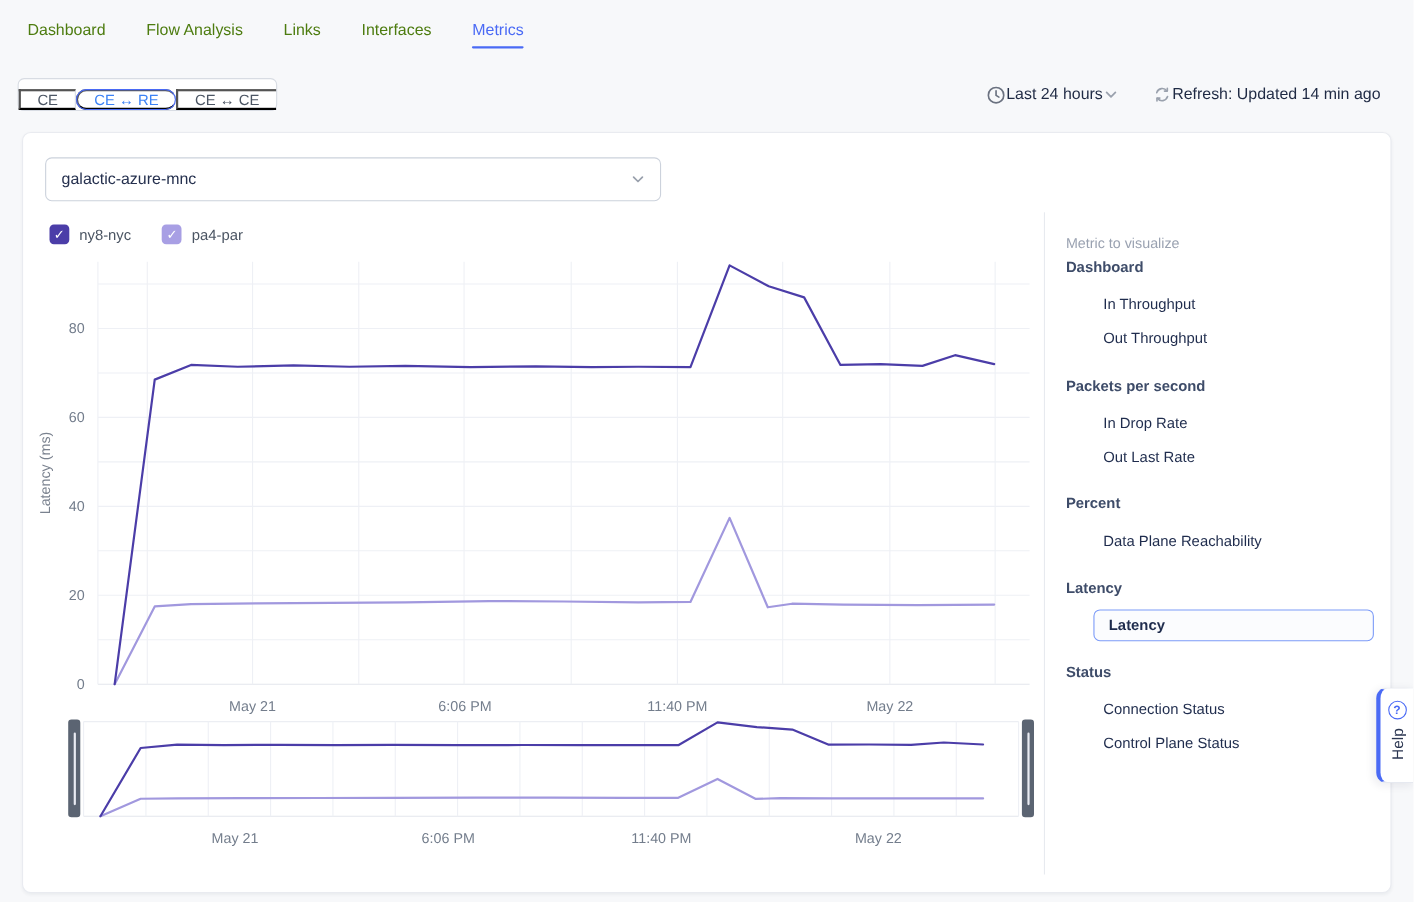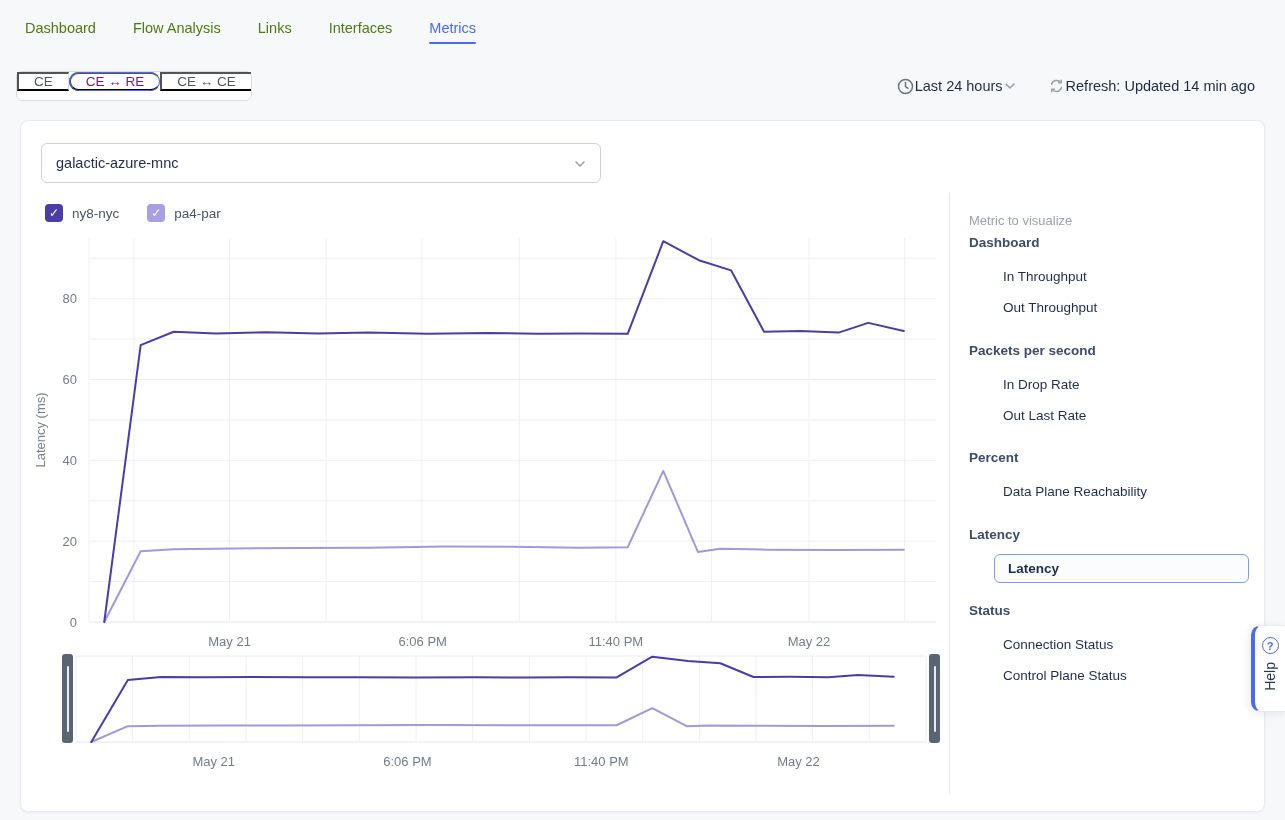--- a/index.html
+++ b/index.html
@@ -7,24 +7,24 @@
   body{
     position:relative;overflow:hidden;background:#f7f8fa;
     font-family:"Liberation Sans",sans-serif;color:#1f2a44;
   }
   
   .topnav{position:absolute;top:20px;left:25px;display:flex;gap:37px;font-size:14.5px}
   .nav-item{color:#4d7c0f;cursor:pointer;position:relative;padding-bottom:8px;white-space:nowrap}
   .nav-item.active{color:#4a6af5;font-weight:normal}
   .nav-item.active::after{content:"";position:absolute;left:0;right:0;bottom:0;height:2.5px;background:#4a6af5;border-radius:2px}
   
-  .filter-group{position:absolute;top:71px;left:16px;display:flex;background:#fff;border:1px solid #d8dce3;border-radius:6px;height:30px;align-items:flex-start}
+  .filter-group{position:absolute;top:71px;left:16px;display:flex;background:#fff;border:1px solid #d8dce3;border-radius:6px;height:30px;align-items:flex-end}
   .filter-btn{padding:0 15px;display:flex;align-items:center;justify-content:center;font-size:13.5px;color:#4b5563;border-right:1px solid #d8dce3;background:transparent;cursor:pointer;white-space:nowrap}
   .filter-btn:last-child{border-right:none}
-  .filter-btn.selected{color:#701a75;outline:1.5px solid #4a6af5;outline-offset:-1px;border-radius:14px}
+  .filter-btn.selected{color:#3b82f6;outline:1.5px solid #4a6af5;outline-offset:-1px;border-radius:14px}
   
   .top-right{position:absolute;top:71px;right:30px;height:30px;display:flex;align-items:center;gap:32px;font-size:14.5px;color:#1f2a44}
   .tr-item{display:flex;align-items:center;gap:1px;cursor:pointer;white-space:nowrap}
   .tr-item svg{display:block}
   
   .card{position:absolute;left:20px;top:120px;width:1245px;height:692px;background:#fff;border:1px solid #e9ebf0;border-radius:8px;box-shadow:0 1px 3px rgba(20,30,60,.05)}
   .select-box{position:absolute;left:20px;top:22px;width:560px;height:40px;border:1px solid #ccd2dc;border-radius:6px;display:flex;align-items:center;justify-content:space-between;padding:16px 14px;font-size:14.5px;color:#25304e;cursor:pointer;background:#fff}
   .toggles{position:absolute;left:24px;top:83px;display:flex;gap:28px;align-items:center}
   .toggle{display:flex;align-items:center;gap:9px;font-size:13.5px;color:#4b5563;cursor:pointer}
   .cbx{width:18px;height:18px;border-radius:4px;display:flex;align-items:center;justify-content:center;color:#fff;font-size:12px;line-height:1}

